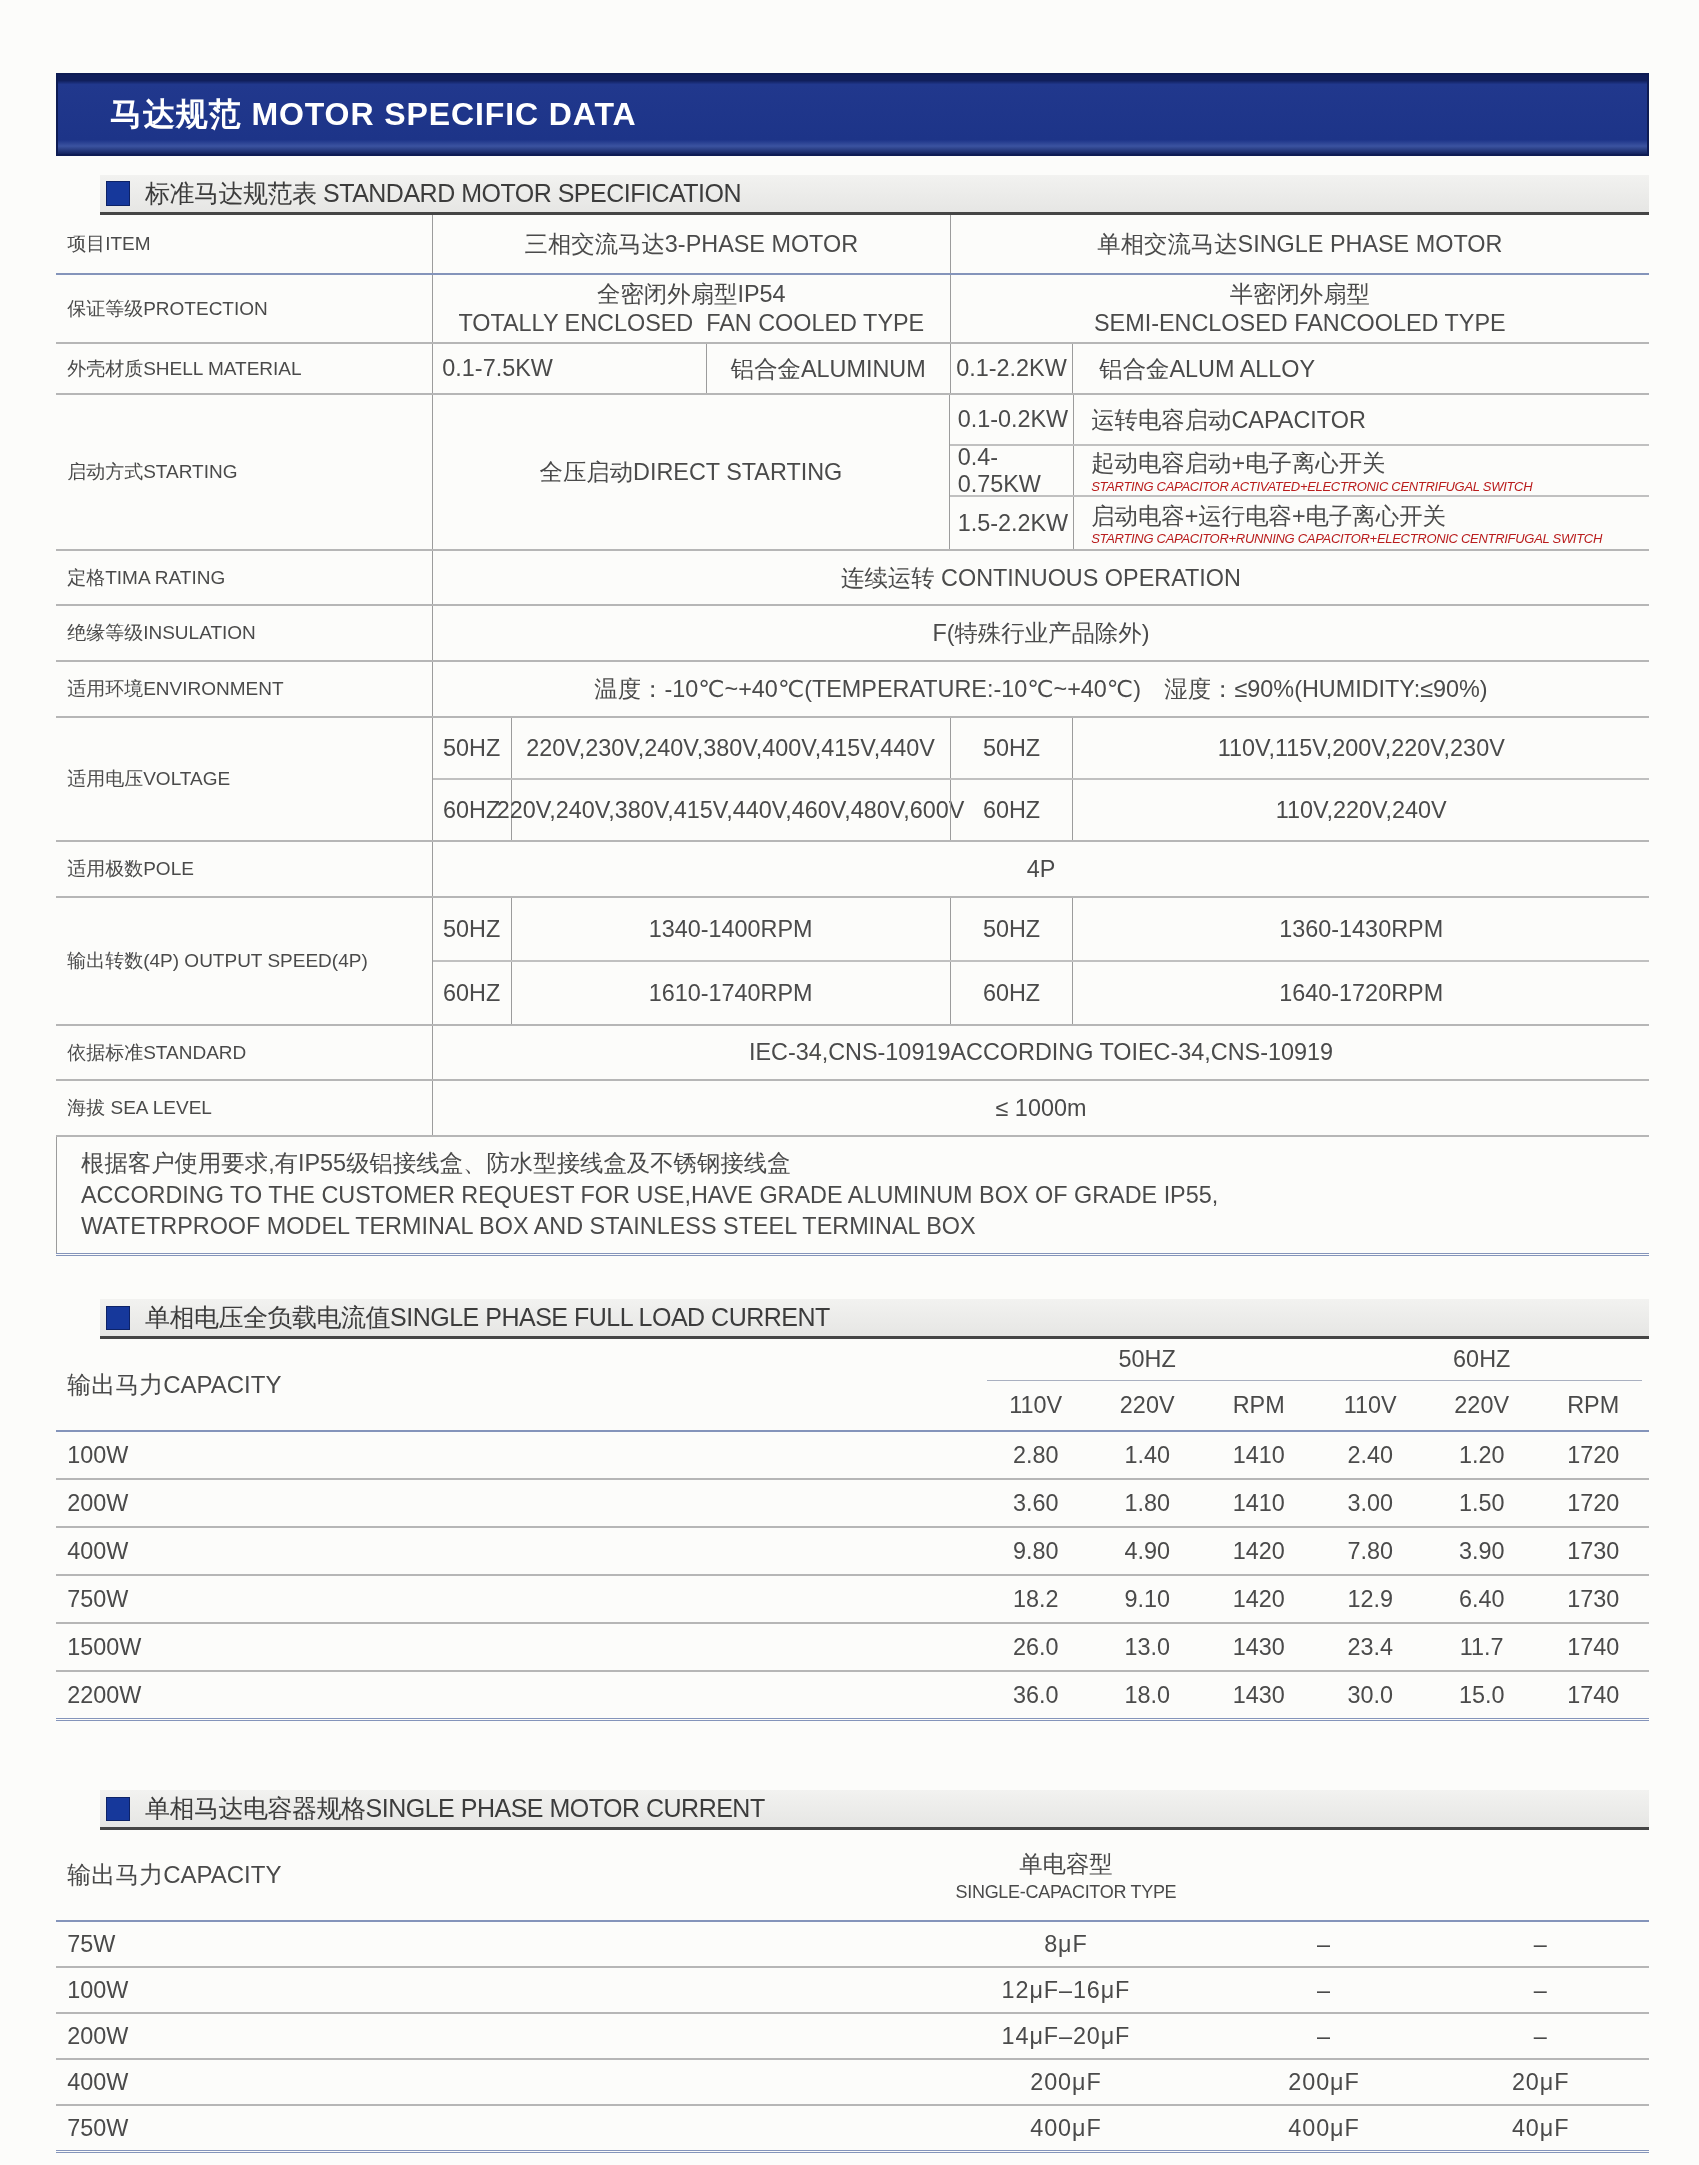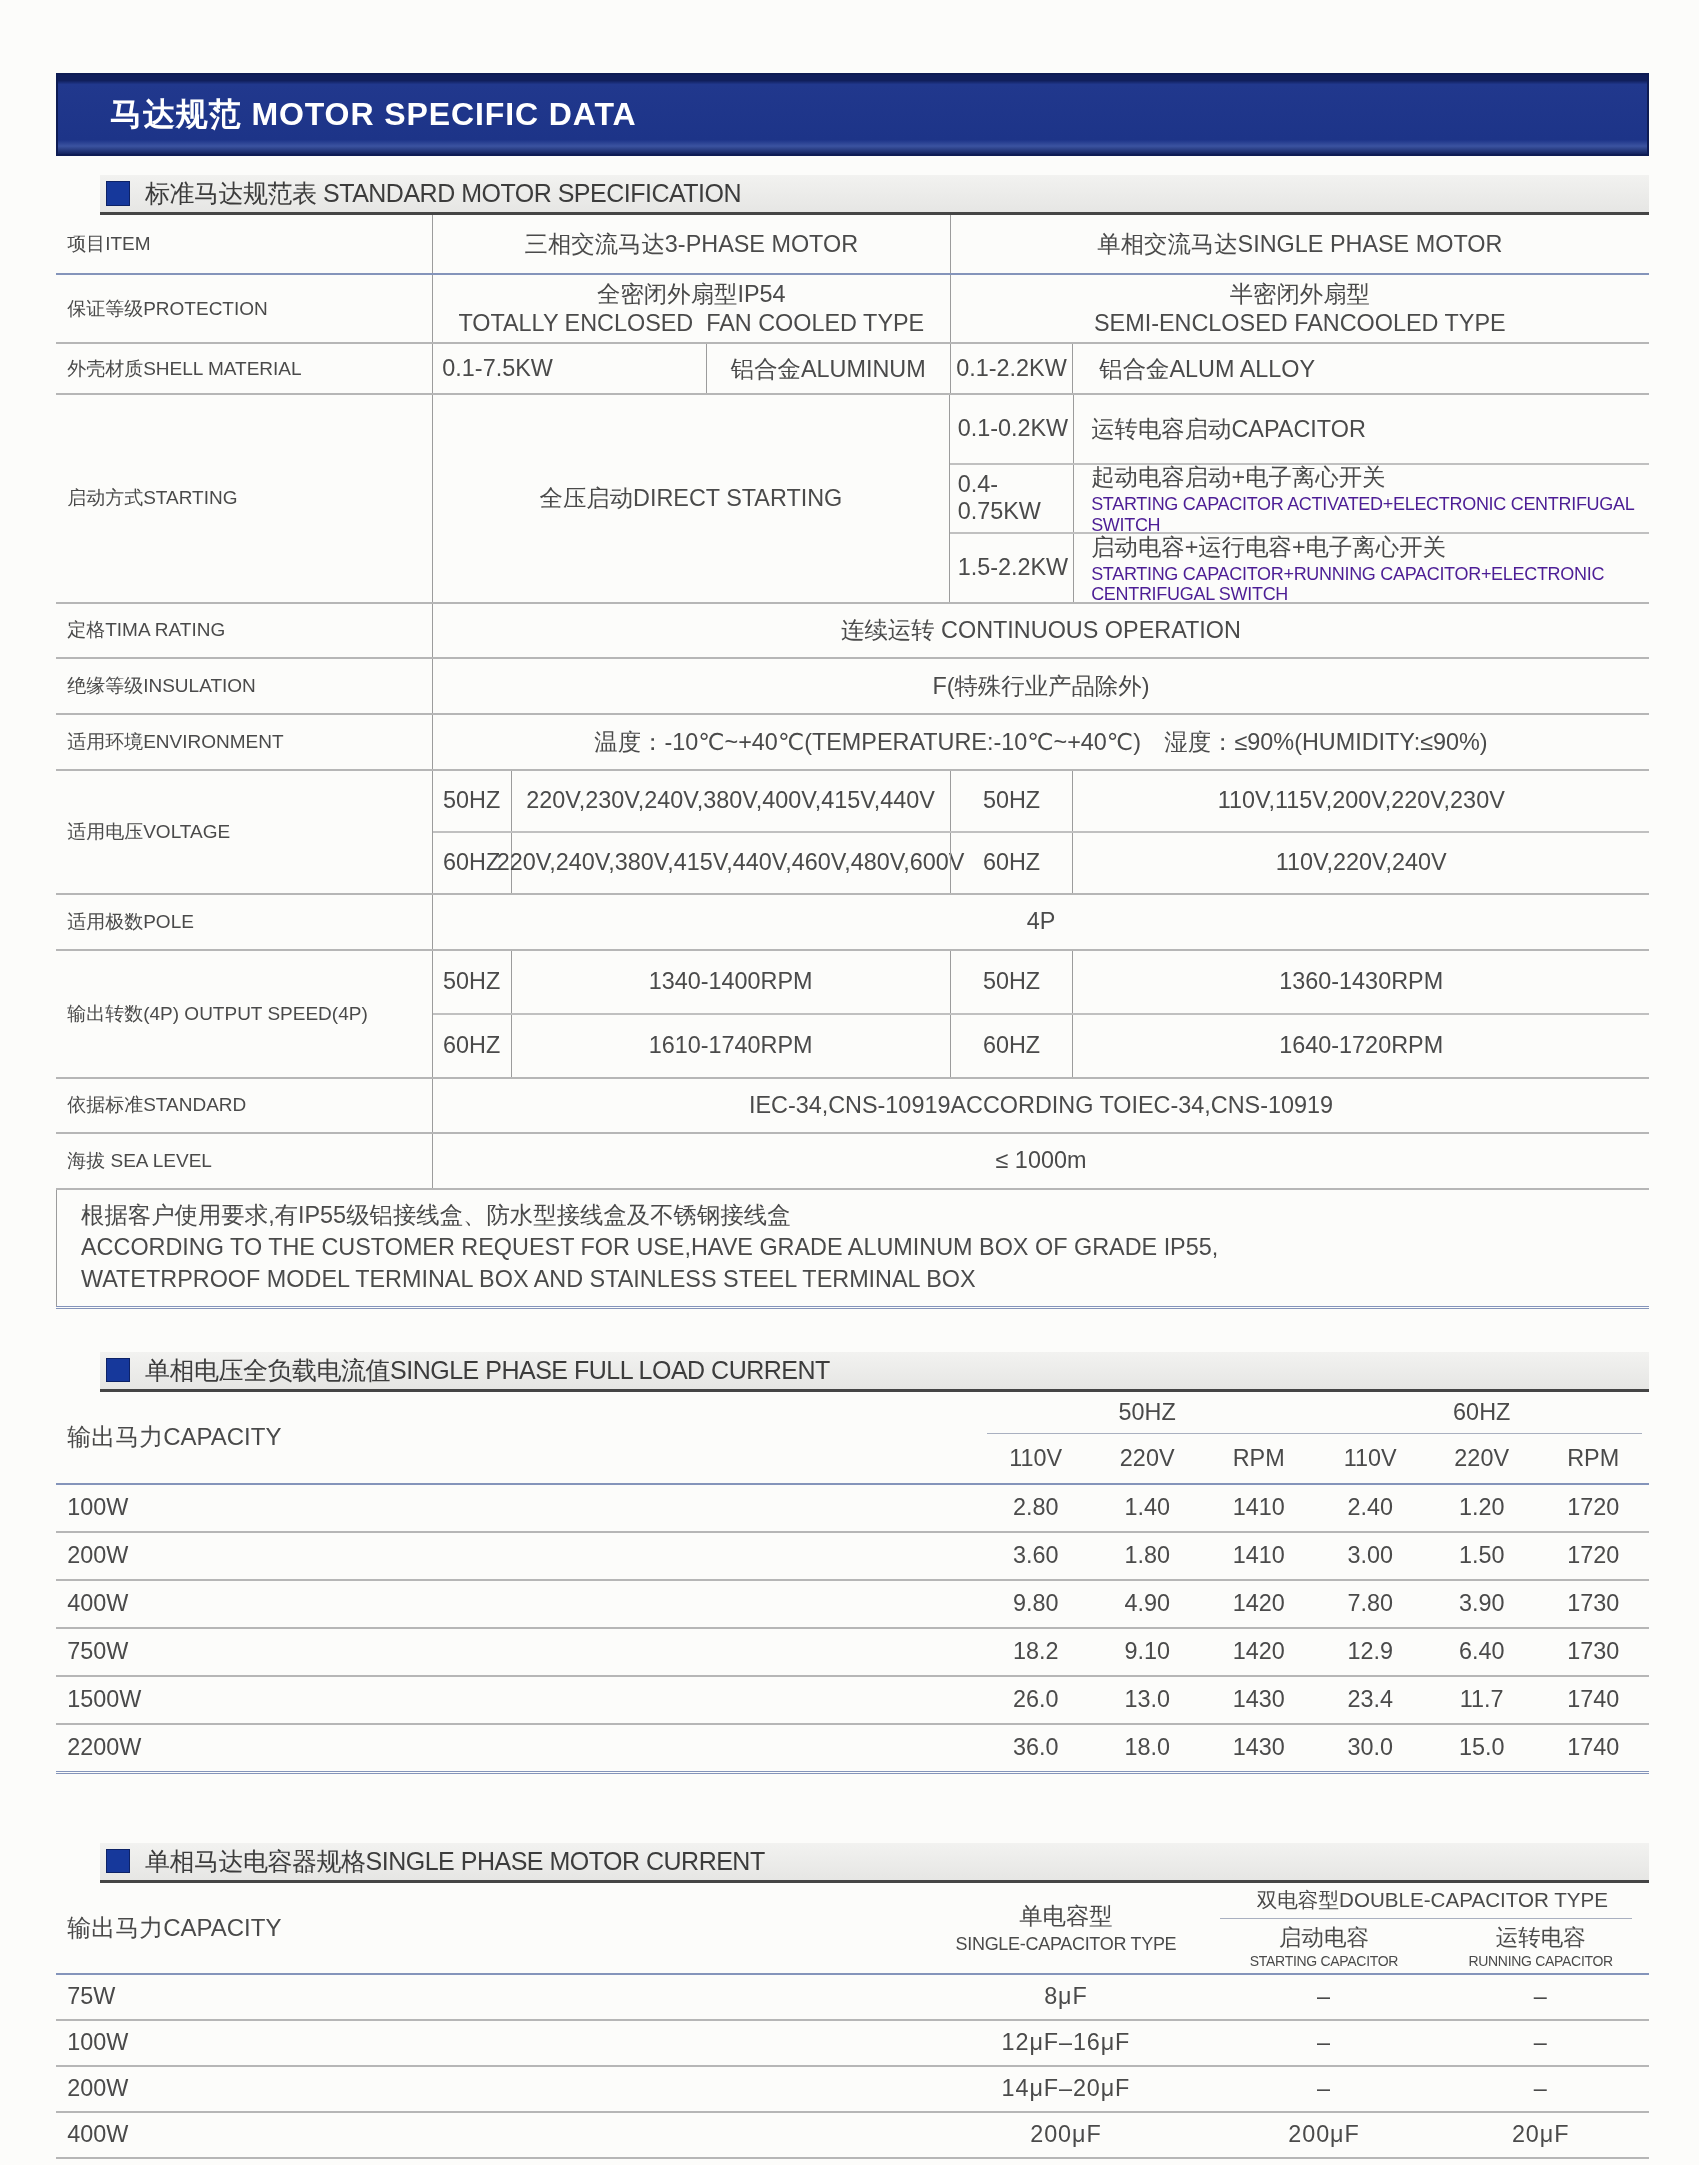--- a/index.html
+++ b/index.html
@@ -65,21 +65,21 @@
   .subrow{display:flex; align-items:stretch; border-top:2.8px double #c0c0c0; flex:1;}
   .subrow:first-child{border-top:none;}
   .skw{width:17.6%; display:flex; align-items:center; justify-content:flex-start; padding-left:7.5px; box-sizing:border-box;}
   .sdesc{width:82.4%; display:flex; flex-direction:column; justify-content:center; padding:2.8px 0 2.8px 17px; box-sizing:border-box;}
   .hzrow{display:flex; align-items:stretch; border-top:2.8px double #c0c0c0; flex:1;}
   .hzrow:first-child{border-top:none;}
   .chz {width:6.4%; display:flex; align-items:center; justify-content:center; box-sizing:border-box;}
   .cv3 {width:36.1%; display:flex; align-items:center; justify-content:center; box-sizing:border-box;}
   .chz1{width:10.1%; display:flex; align-items:center; justify-content:center; box-sizing:border-box;}
   .cv1 {width:47.4%; display:flex; align-items:center; justify-content:center; box-sizing:border-box;}
-  .tiny-en{font-size:18px; letter-spacing:-0.3px; color:#4c1d95; line-height:1.15; margin-top:0.9px;}
+  .tiny-en{font-size:13px; letter-spacing:-0.3px; color:#b91c1c; line-height:1.15; margin-top:0.9px;font-style:italic;}
   .two-line{line-height:1.2;}
   .r-item{min-height:58px;} .r-prot{min-height:67px;} .r-shell{min-height:49px;}
   .r-rating{min-height:53px;} .r-insul{min-height:54px;} .r-env{min-height:54px;}
   .r-pole{min-height:54px;} .r-std{min-height:53px;} .r-sea{min-height:54px;}
   .r-term{min-height:116px;}
   .r-start .subrow:nth-child(1){min-height:43px;}
   .r-start .subrow:nth-child(2){min-height:49px;}
   .r-start .subrow:nth-child(3){min-height:52px;}
   .r-volt .hzrow{min-height:60px;}
   .r-speed .hzrow{min-height:62px;}
@@ -351,34 +351,20 @@
     <span class="sec-title">单相马达电容器规格SINGLE PHASE MOTOR CURRENT</span>
   </div>
 
   <div class="t3">
     <div class="t3-head">
       <div class="t3-label">输出马力CAPACITY</div>
       <div class="t3-single">
         <div>单电容型</div>
         <div class="en">SINGLE-CAPACITOR TYPE</div>
       </div>
-      <div class="t3-double">
-        <div class="t3-dhead">双电容型DOUBLE-CAPACITOR TYPE</div>
-        <div class="t3-dline"></div>
-        <div class="t3-dcols">
-          <div class="t3-dcol">
-            <div class="zh">启动电容</div>
-            <div class="en">STARTING CAPACITOR</div>
-          </div>
-          <div class="t3-dcol">
-            <div class="zh">运转电容</div>
-            <div class="en">RUNNING CAPACITOR</div>
-          </div>
-        </div>
-      </div>
     </div>
 
     <div class="t3-row first">
       <div class="t3-rowlabel">75W</div>
       <div class="t3-vsingle">8μF</div>
       <div class="t3-vstart">–</div>
       <div class="t3-vrun">–</div>
     </div>
     <div class="t3-row">
       <div class="t3-rowlabel">100W</div>

